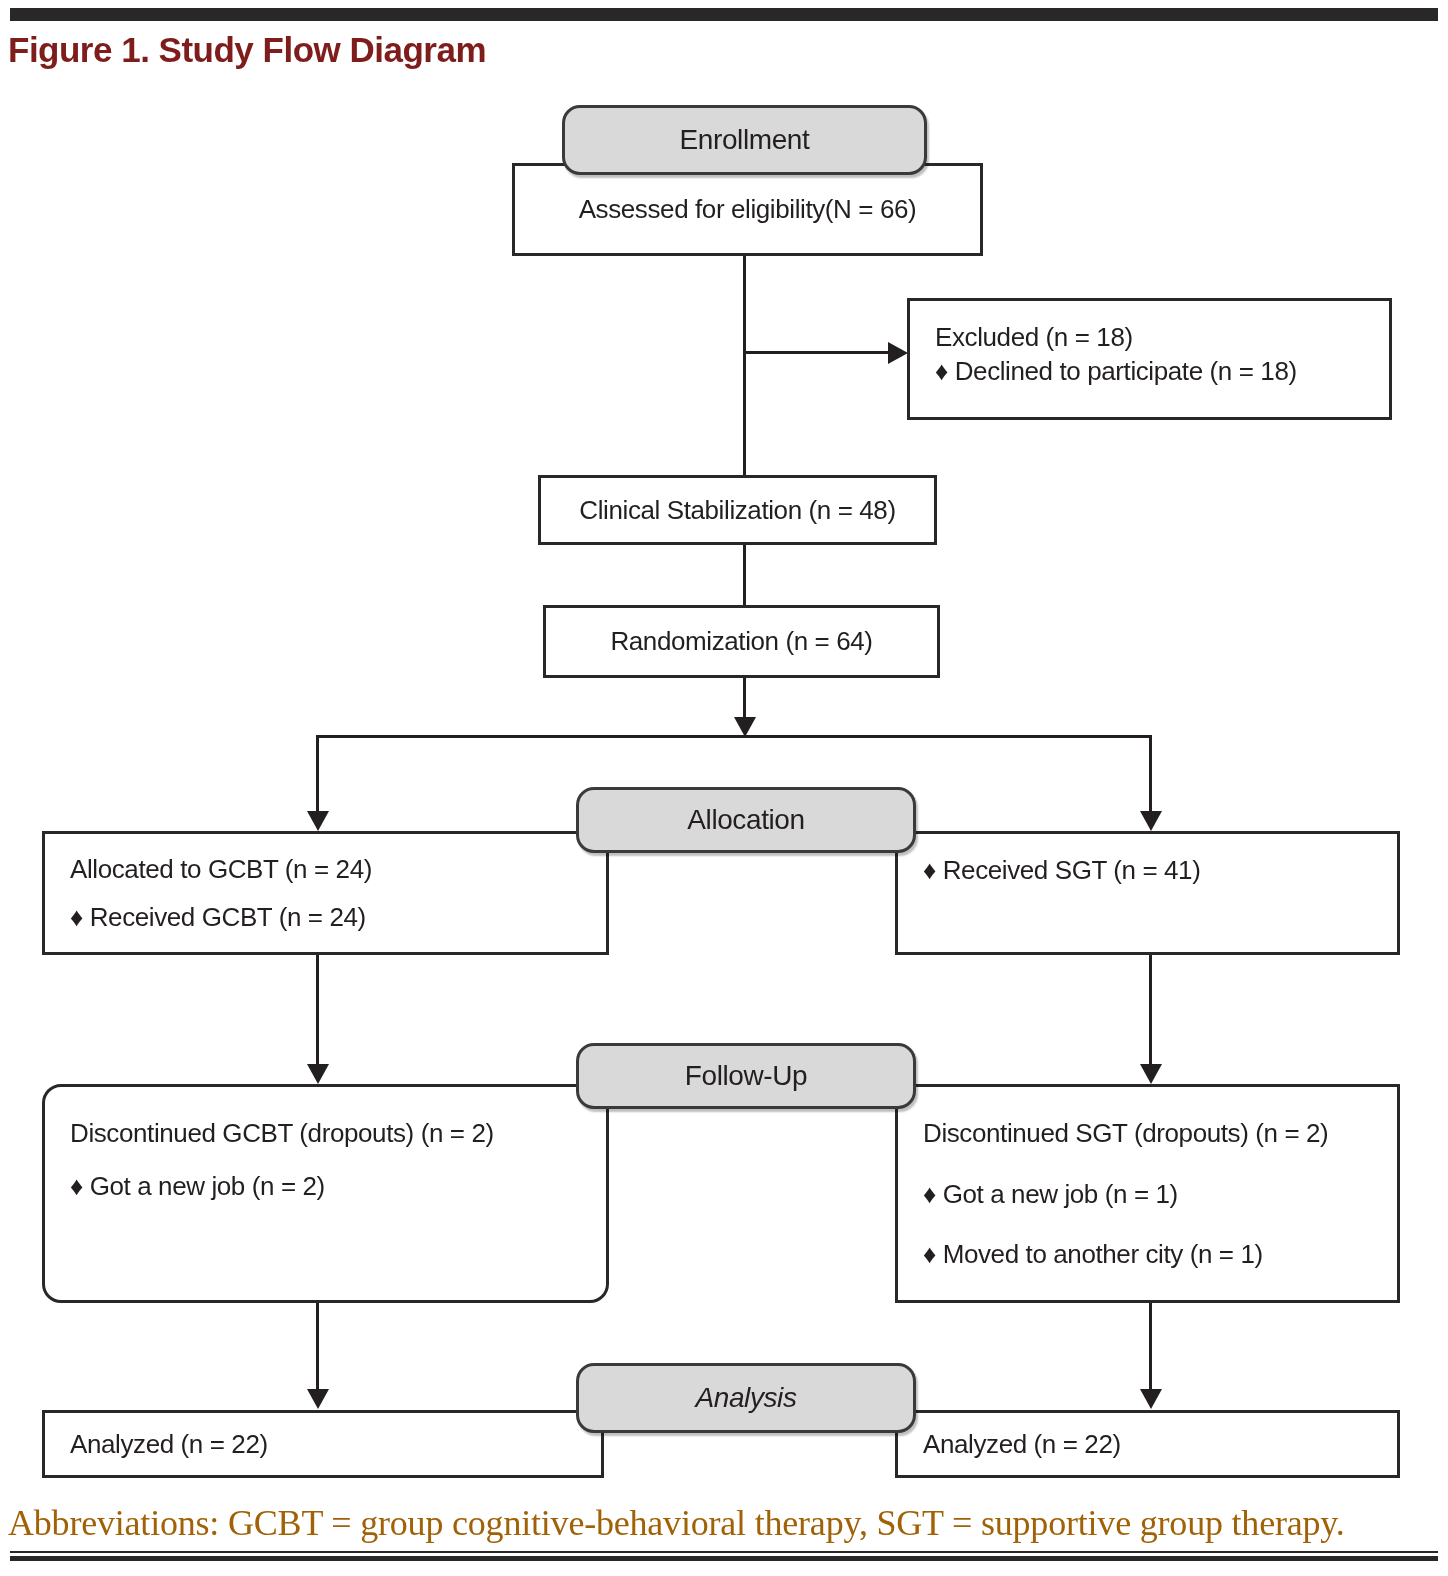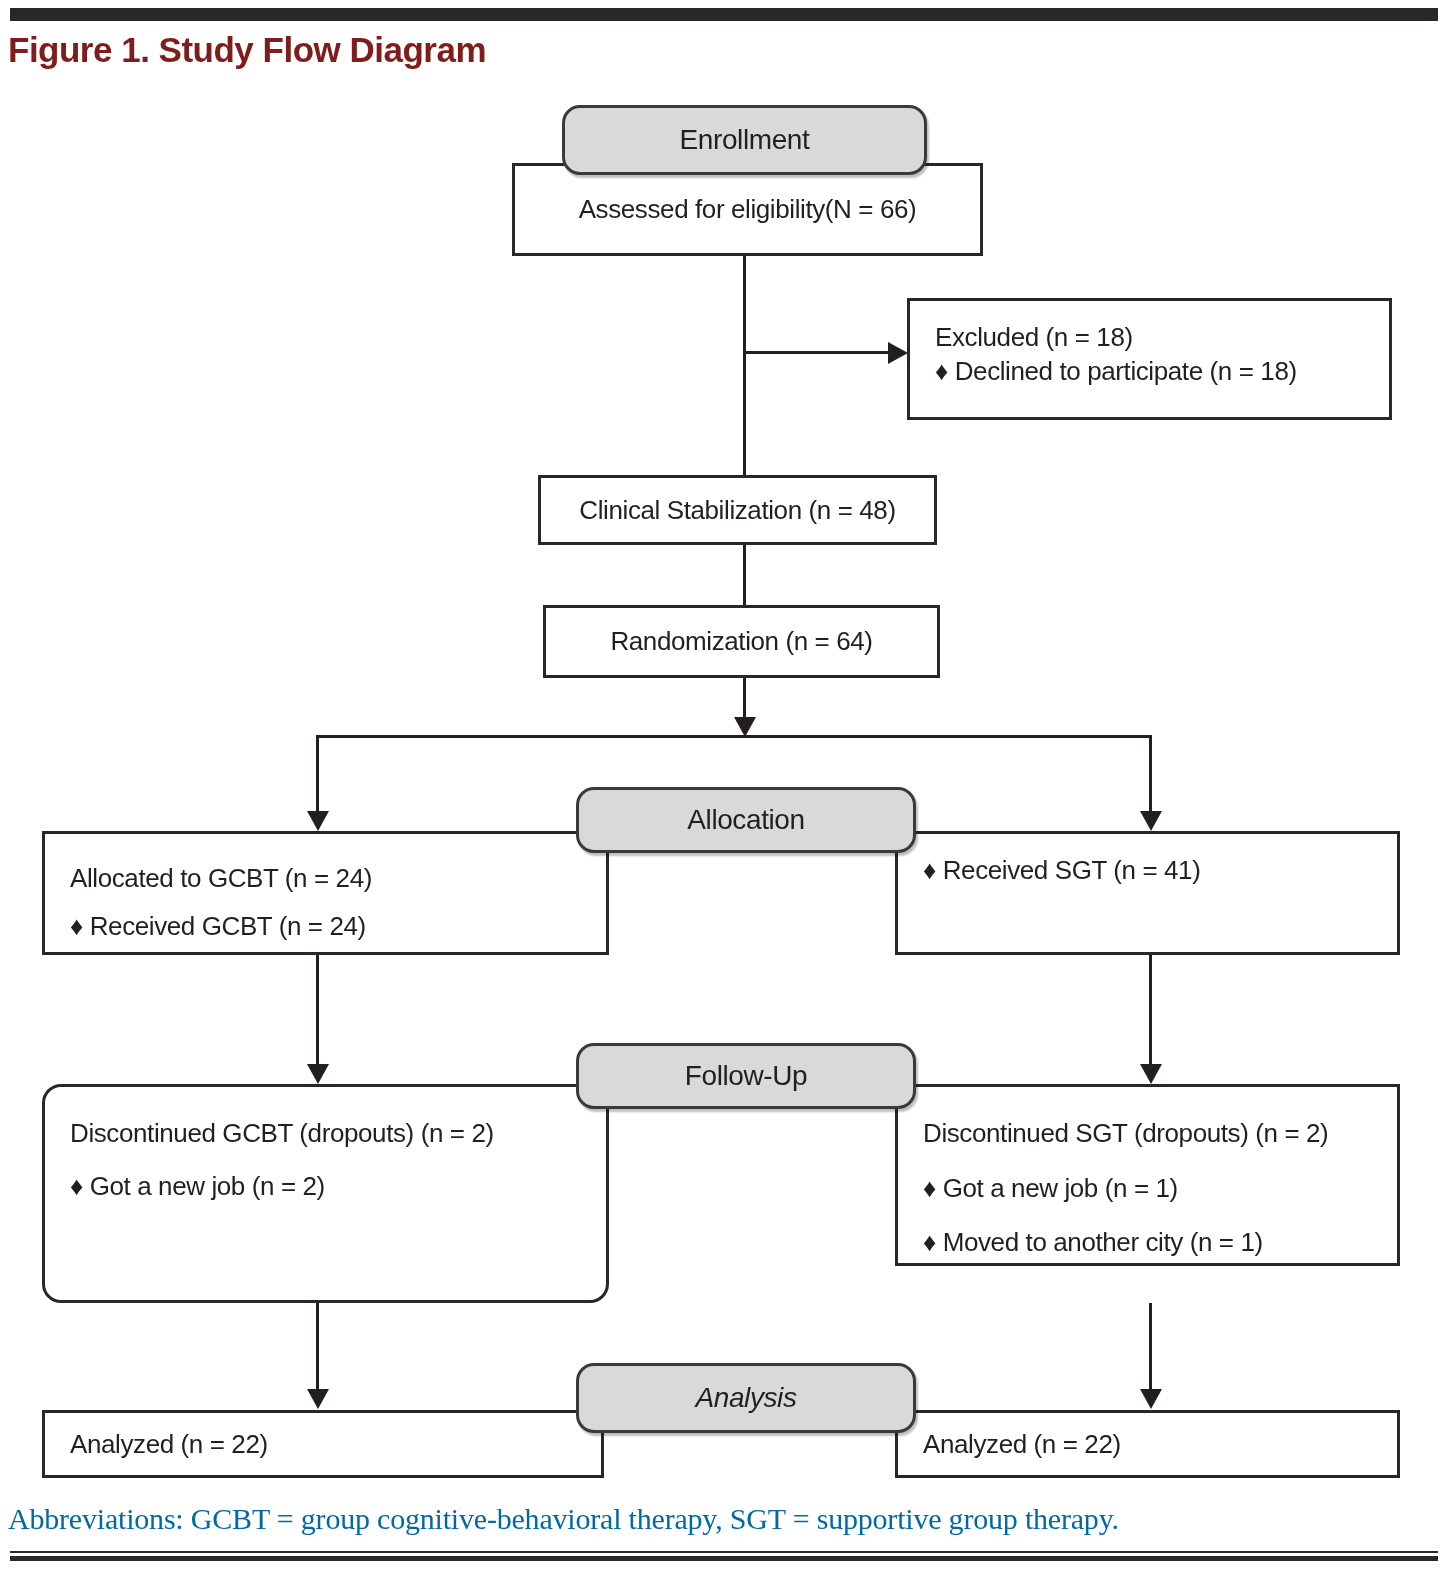--- a/index.html
+++ b/index.html
@@ -42,21 +42,21 @@
     border-top:20px solid #231f20;
   }
   .arrow-right {
     position:absolute; width:0; height:0; z-index:2;
     border-top:11px solid transparent; border-bottom:11px solid transparent;
     border-left:20px solid #231f20;
   }
   .abbrev {
     position:absolute; left:8px; top:1502px; width:1430px;
     font-family:"Liberation Serif", serif;
-    font-size:30px; letter-spacing:-0.2px; color:#0369a1;
+    font-size:36px; letter-spacing:-0.2px; color:#a16207;
   }
   .rule-thin  { position:absolute; left:10px; top:1551px; width:1428px; height:2px; background:#2a2729; }
   .rule-thick { position:absolute; left:10px; top:1556px; width:1428px; height:5px; background:#2a2729; }
 </style>
 </head>
 <body>
 
 <div id="canvas">
 
   <div class="topbar"></div>
@@ -101,36 +101,36 @@
   </div>
 
   <div class="node center" style="left:538px; top:475px; width:399px; height:70px; z-index:3;">
     <span>Clinical Stabilization (n = 48)</span>
   </div>
 
   <div class="node center" style="left:543px; top:605px; width:397px; height:73px; z-index:3;">
     <span>Randomization (n = 64)</span>
   </div>
 
-  <div class="node left" style="left:42px; top:831px; width:567px; height:124px; padding:28px 10px 0 25px; gap:15px; z-index:3;">
+  <div class="node left" style="left:42px; top:831px; width:567px; height:124px; padding:19px 10px 0 25px; gap:15px; z-index:3;">
     <span>Allocated to GCBT (n = 24)</span>
     <span>♦ Received GCBT (n = 24)</span>
   </div>
   <div class="node left" style="left:895px; top:831px; width:505px; height:124px; padding:20px 10px 0 25px; gap:15px; z-index:3;">
     <span>♦ Received SGT (n = 41)</span>
   </div>
   <div class="glabel" style="left:576px; top:787px; width:340px; height:66px;">
     <span>Allocation</span>
   </div>
 
   <div class="node left" style="left:42px; top:1084px; width:567px; height:219px; padding:30px 10px 0 25px; gap:20px; z-index:3;border-radius:19px;">
     <span>Discontinued GCBT (dropouts) (n = 2)</span>
     <span>♦ Got a new job (n = 2)</span>
   </div>
-  <div class="node left" style="left:895px; top:1084px; width:505px; height:182px; padding:30px 10px 0 25px; gap:22px; z-index:3;">
+  <div class="node left" style="left:895px; top:1084px; width:505px; height:219px; padding:30px 10px 0 25px; gap:28px; z-index:3;">
     <span>Discontinued SGT (dropouts) (n = 2)</span>
     <span>♦ Got a new job (n = 1)</span>
     <span>♦ Moved to another city (n = 1)</span>
   </div>
   <div class="glabel" style="left:576px; top:1043px; width:340px; height:66px;">
     <span>Follow-Up</span>
   </div>
 
   <div class="node left" style="left:42px; top:1410px; width:562px; height:68px; padding-left:25px; justify-content:center; z-index:3;">
     <span>Analyzed (n = 22)</span>

